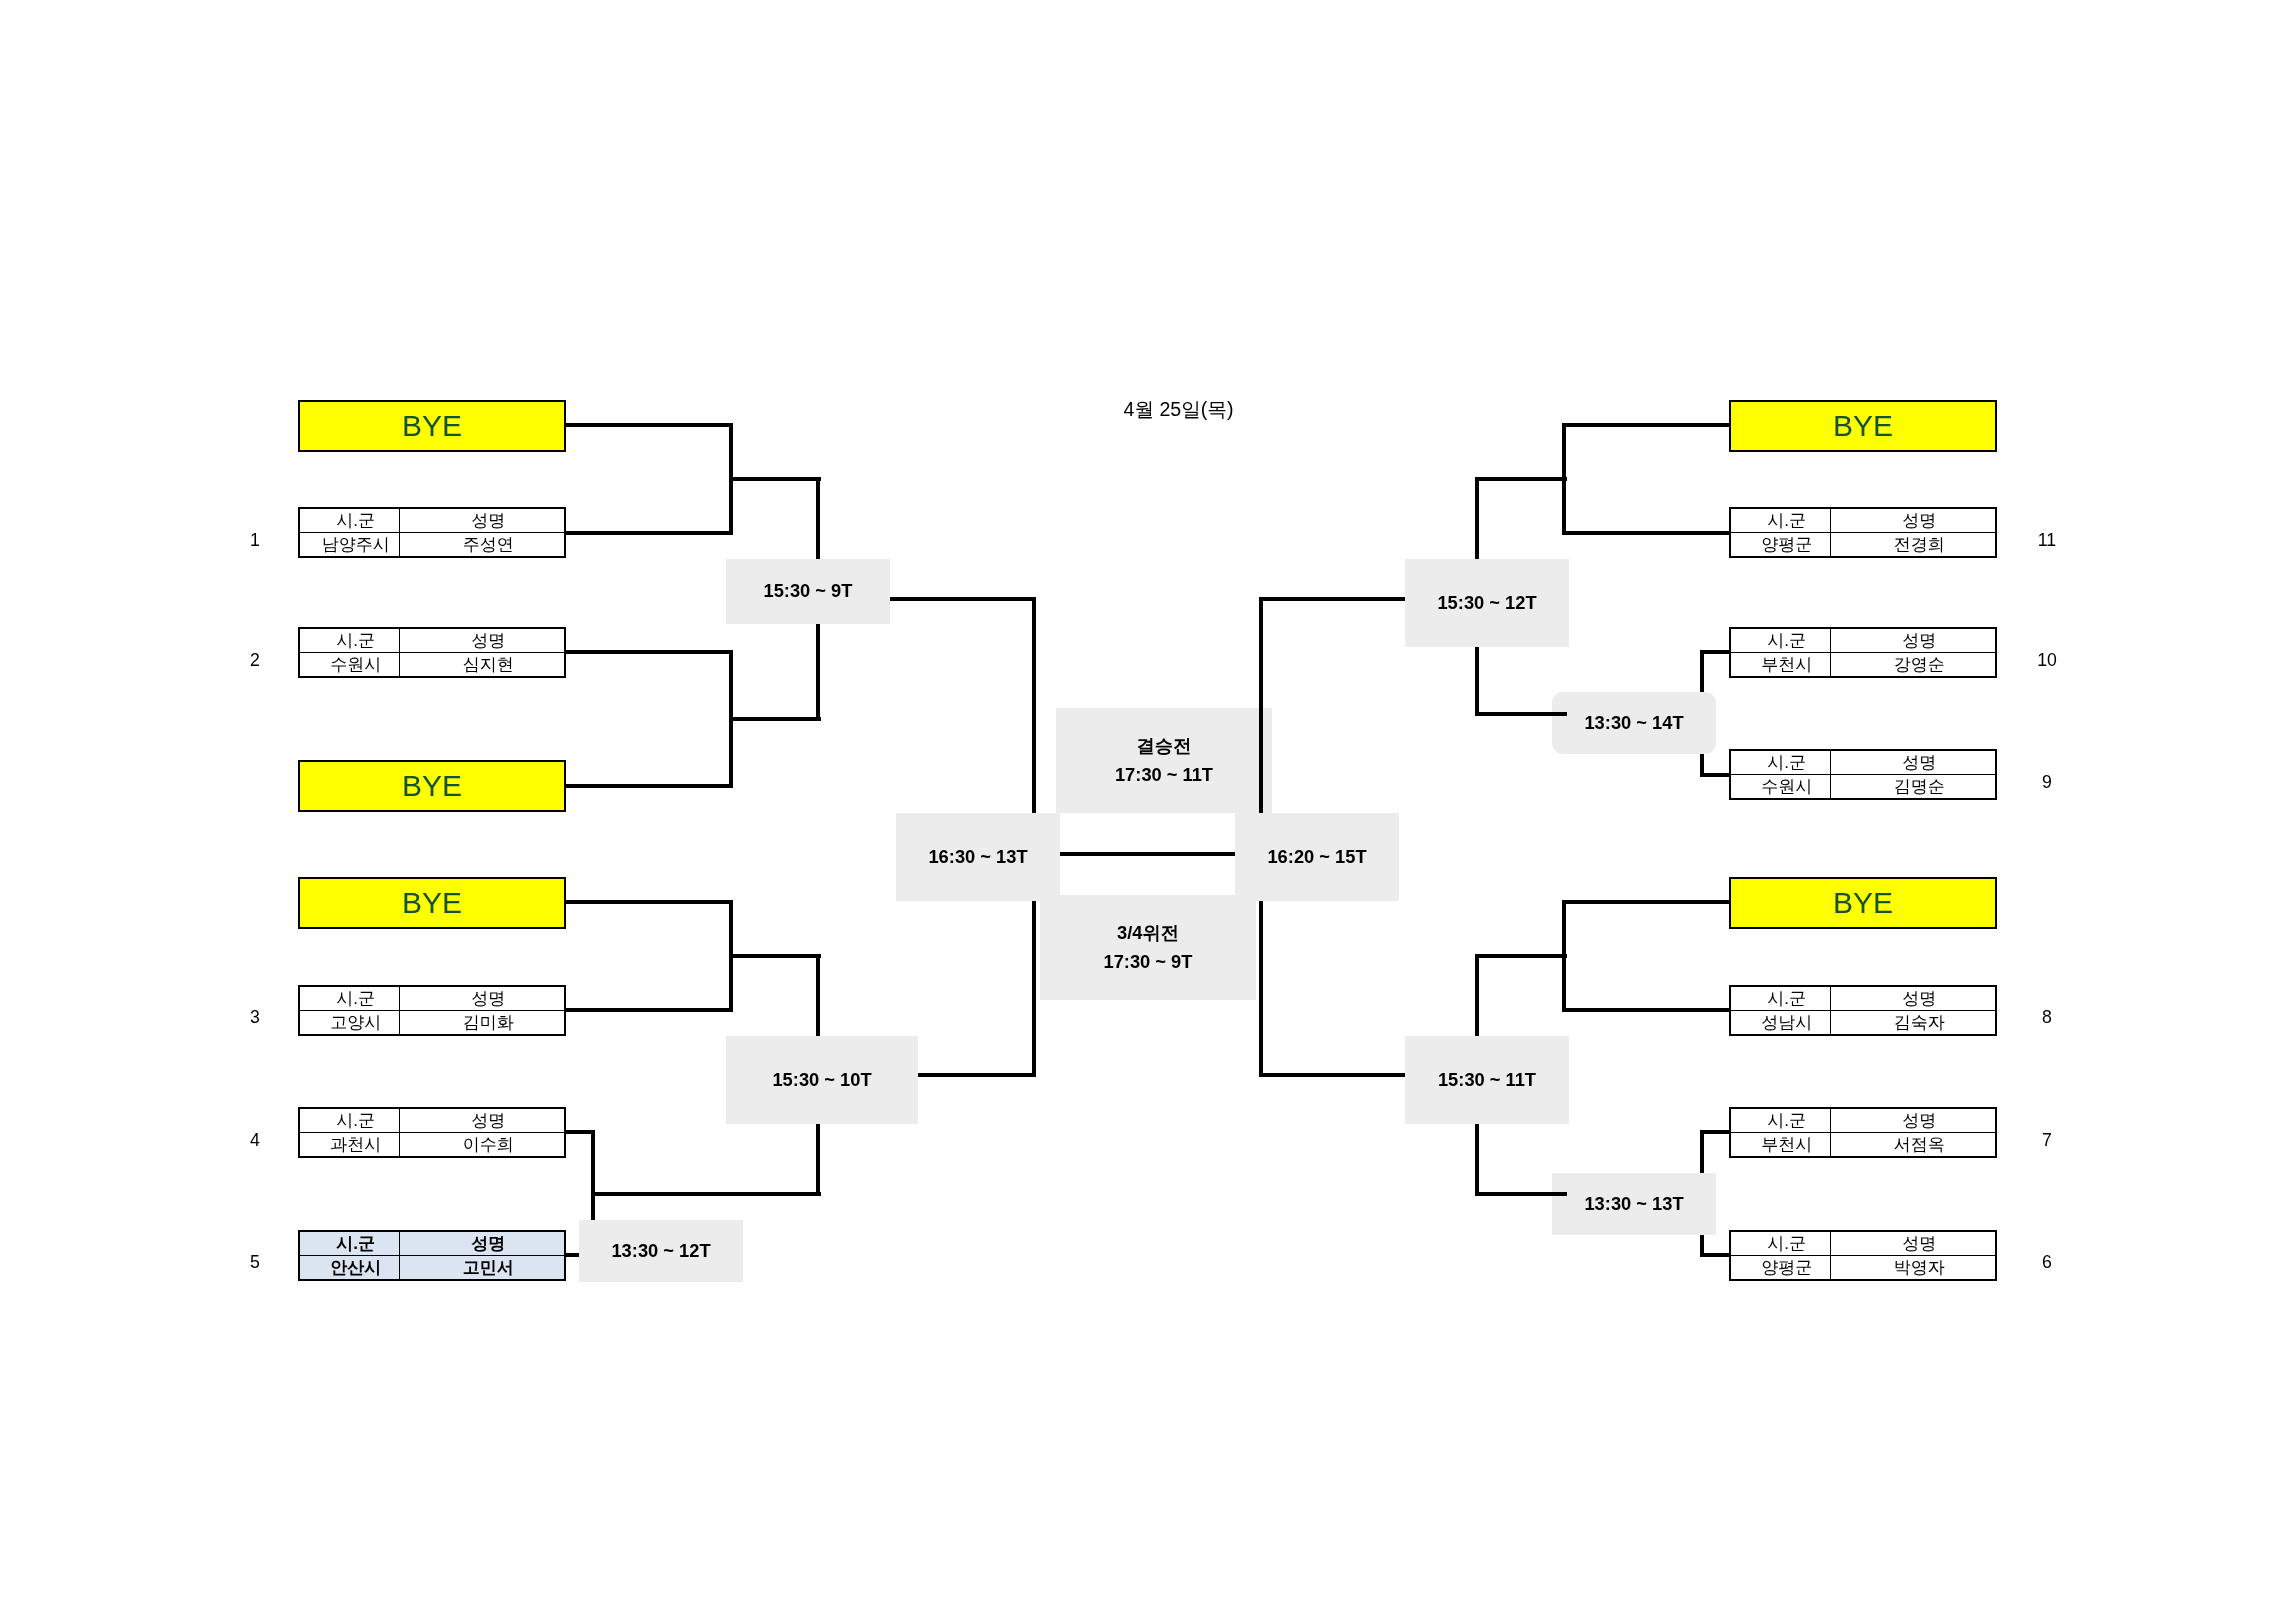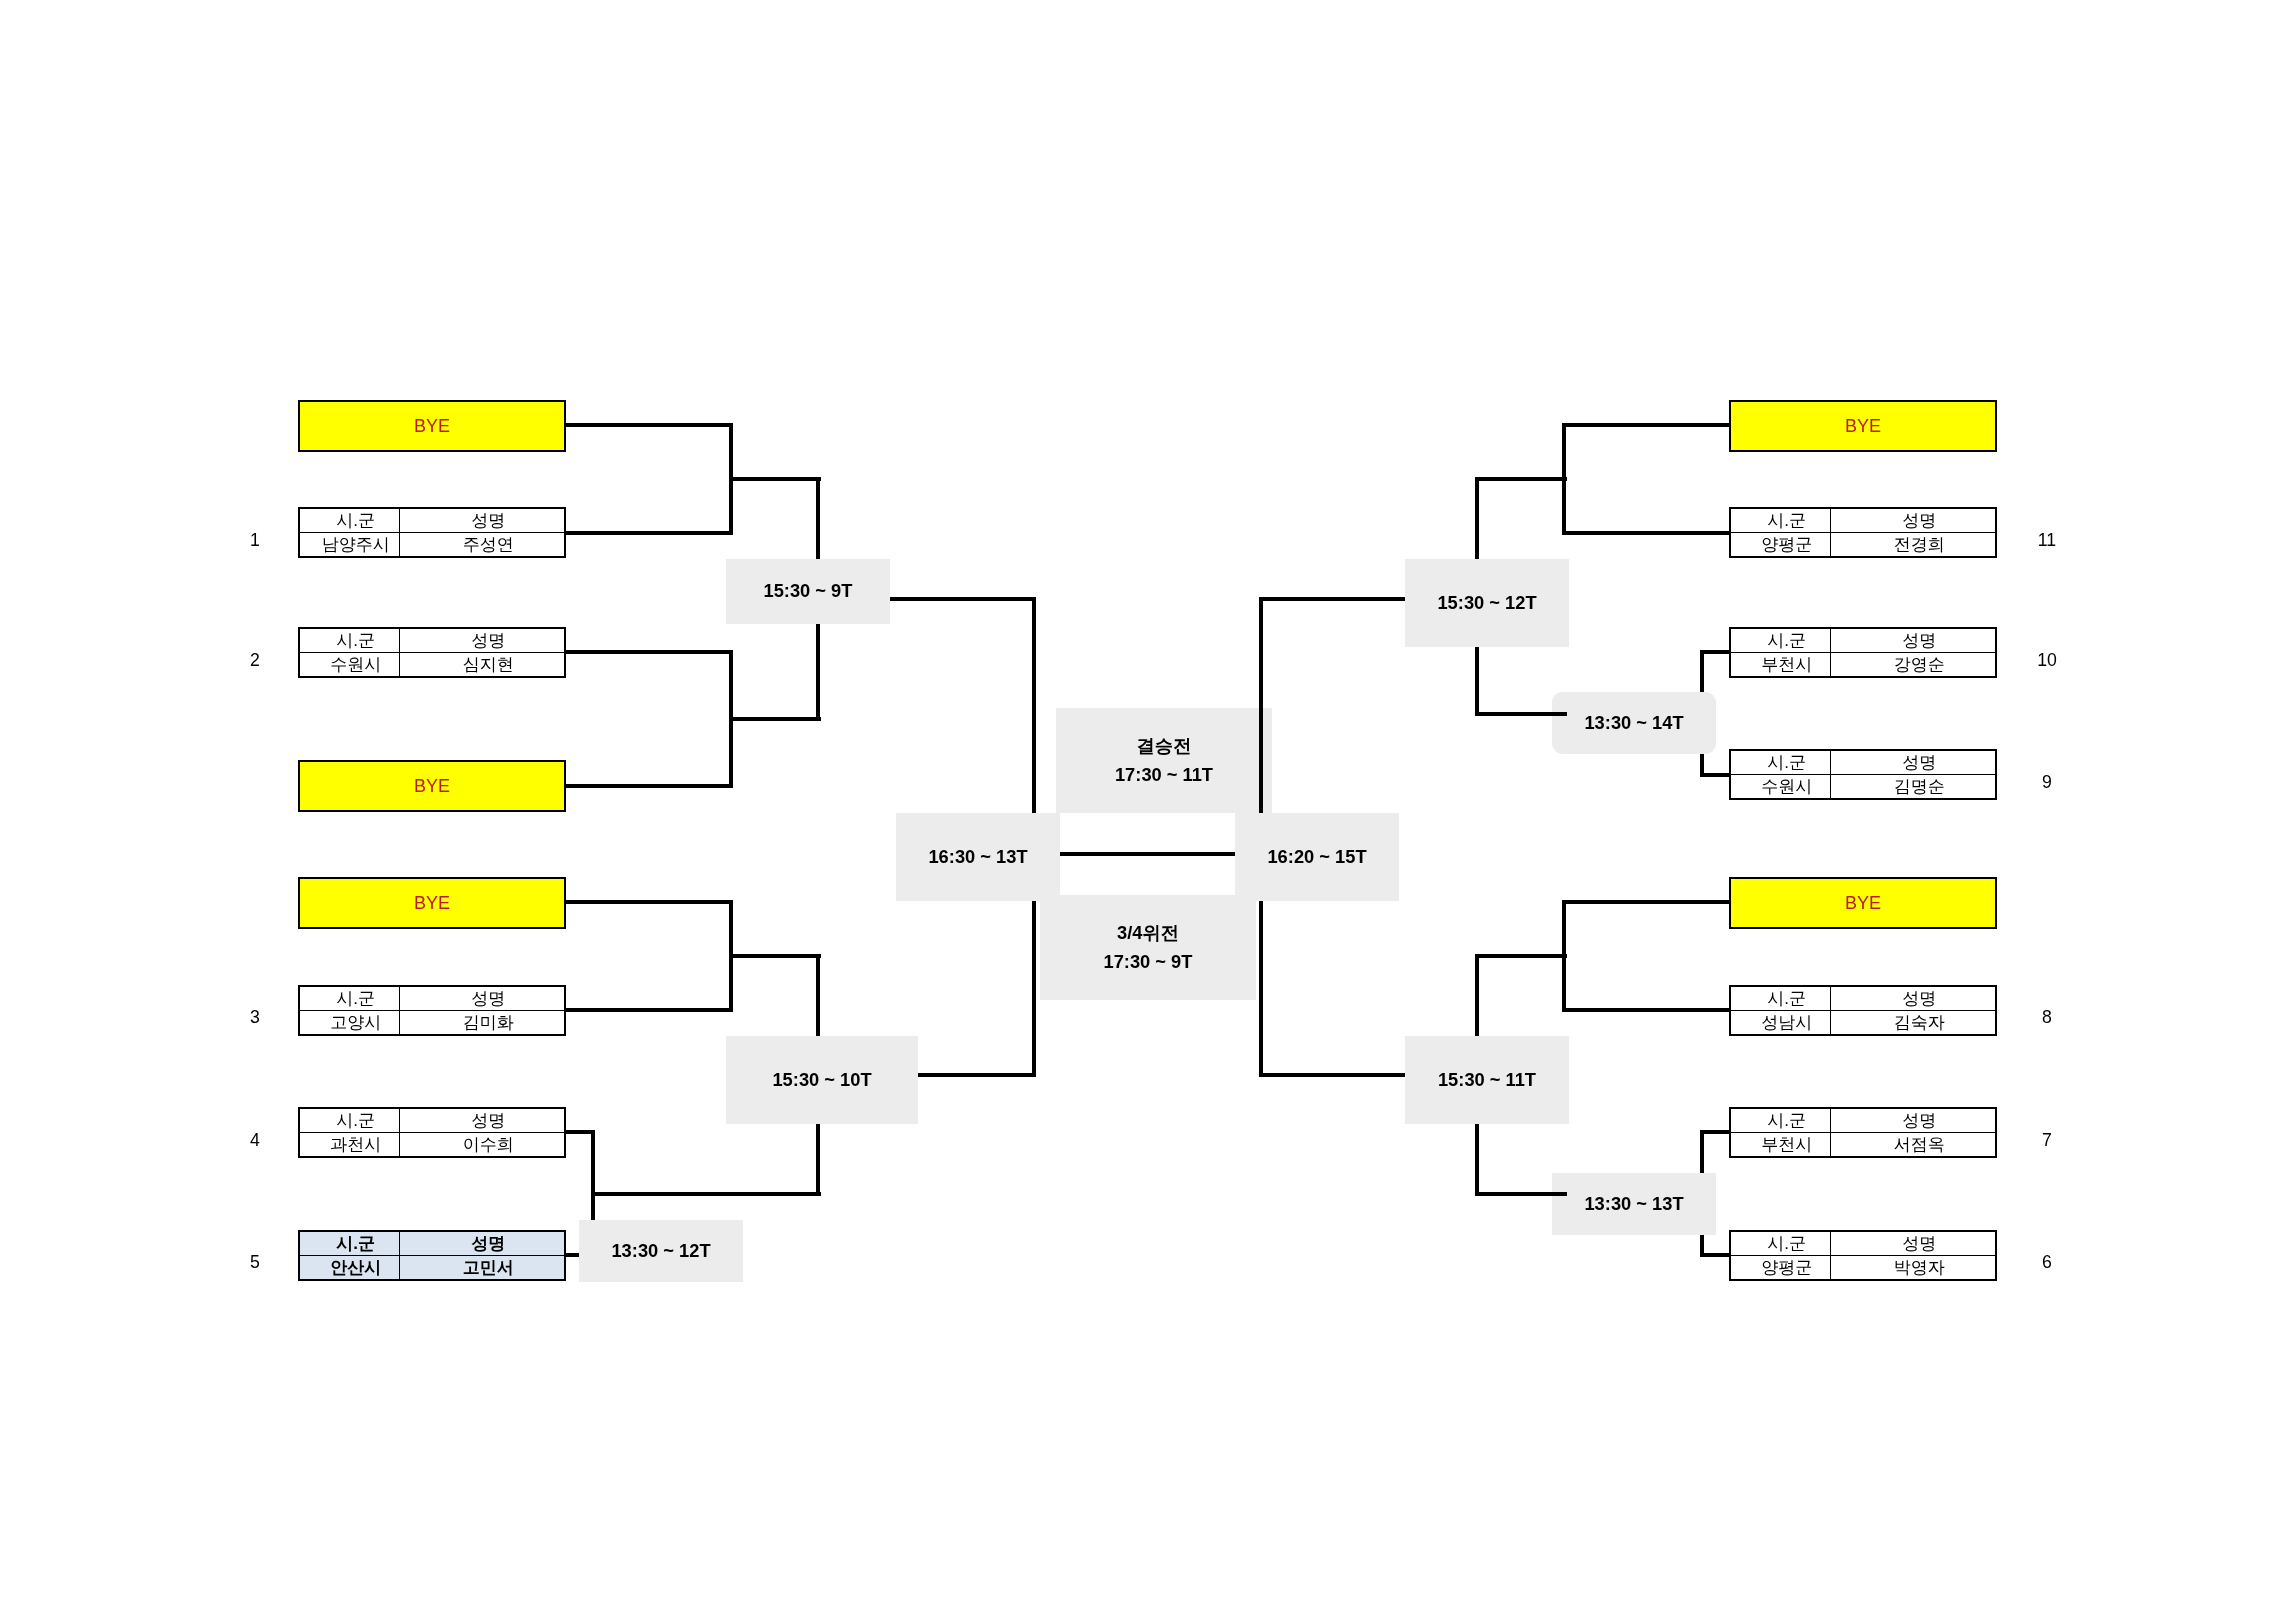--- a/index.html
+++ b/index.html
@@ -8,21 +8,21 @@
 
   
   .title-box{position:absolute;background:#ffff00;border:2.6px solid #000;
              display:flex;align-items:center;justify-content:center;
              font-weight:bold;font-size:19.6px;color:#000;letter-spacing:0.3px;}
   .title-date{position:absolute;text-align:center;font-size:19.6px;color:#000;}
 
   
   .slot{position:absolute;border:2.6px solid #000;background:#fff;box-sizing:border-box;}
   .slot.bye{background:#ffff00;display:flex;align-items:center;justify-content:center;}
-  .slot.bye .byetxt{font-size:18px;color:#b91c1c;}
+  .slot.bye .byetxt{font-size:30px;color:#14532d;}
   .slot .row{display:flex;height:50%;box-sizing:border-box;}
   .slot .row.top{border-bottom:1.3px solid #000;}
   .slot .cell{display:flex;align-items:center;justify-content:center;
               font-size:17px;color:#000;box-sizing:border-box;padding-left:12px;}
   .slot .cell.c1{width:38%;border-right:1.3px solid #000;}
   .slot .cell.c2{width:62%;}
   .slot.hl{background:#dbe5f1;}
   .slot.hl .cell{font-weight:bold;}
 
   
@@ -35,20 +35,21 @@
   .match{position:absolute;background:#ececec;display:flex;flex-direction:column;
          align-items:center;justify-content:center;
          font-weight:bold;font-size:18.3px;color:#000;text-align:center;line-height:1.55;}
   .match.two{font-size:18.3px;}
 </style>
 </head>
 <body>
 
 <div id="page">
 
+  <div class="title-date" style="left:884px;top:396px;width:589px;">4월 25일(목)</div>
 
   <div class="slot bye" style="left:298px;top:400px;width:268px;height:52px;">
     <span class="byetxt">BYE</span>
   </div>
 
   <div class="seed" style="left:242px;top:530px;">1</div>
   <div class="slot" style="left:298px;top:507px;width:268px;height:51px;">
     <div class="row top">
       <div class="cell c1">시.군</div>
       <div class="cell c2">성명</div>

